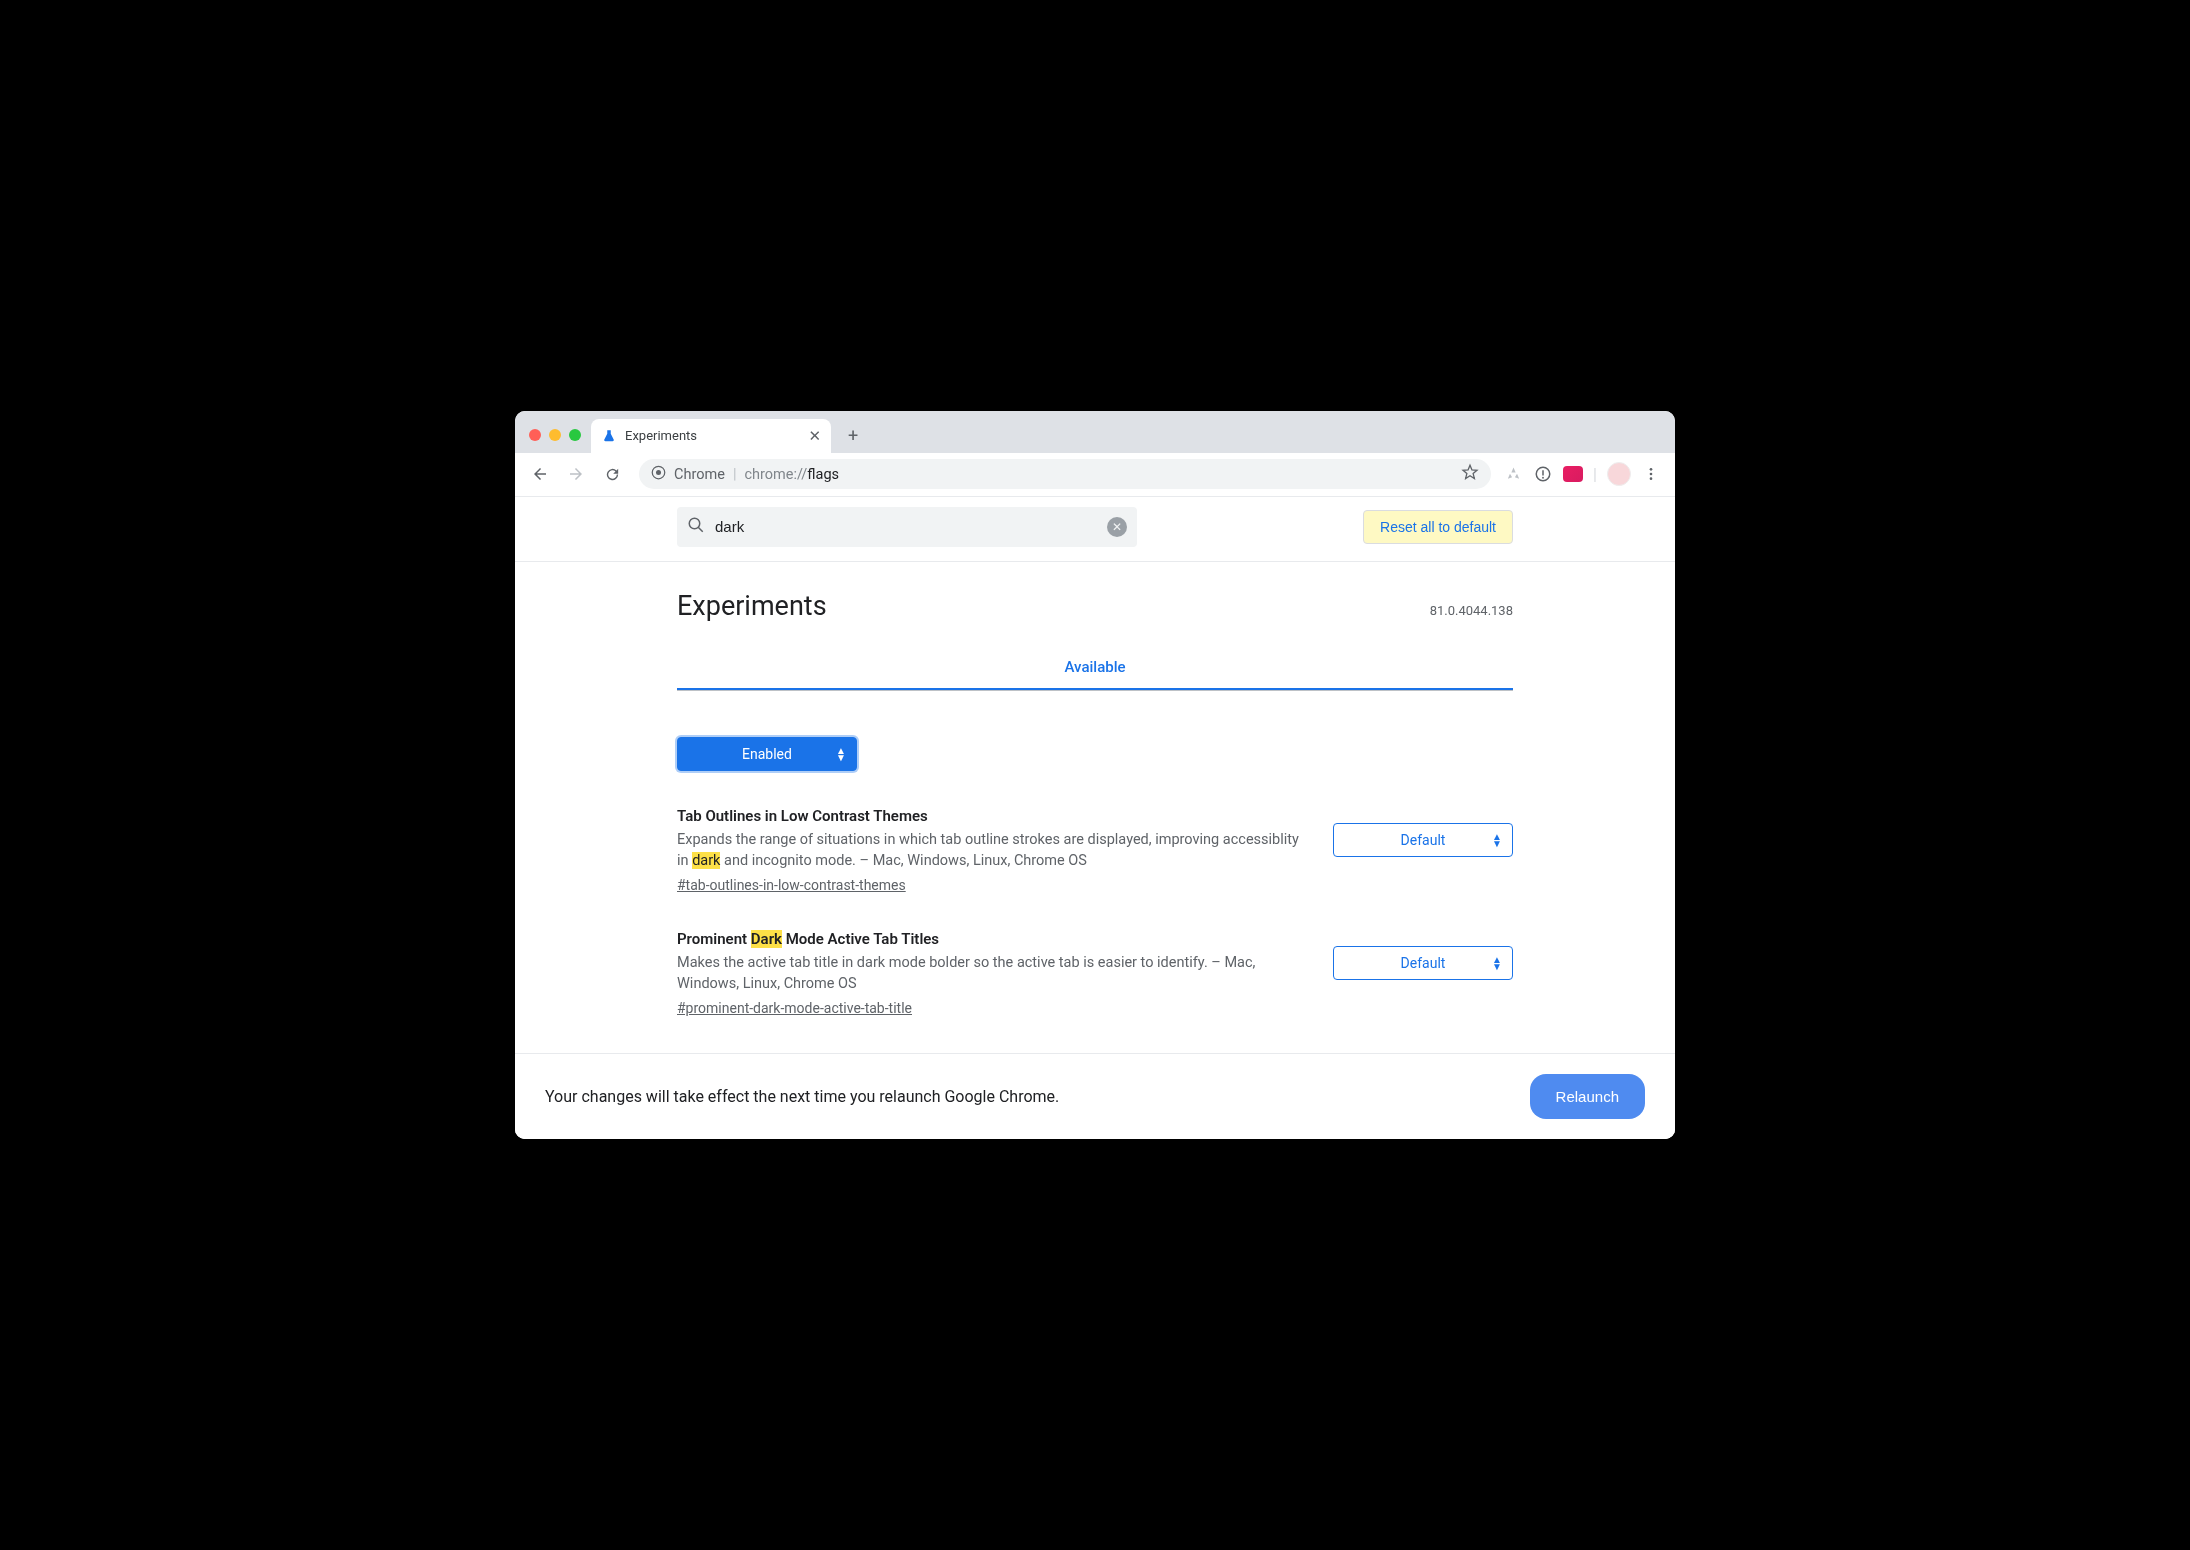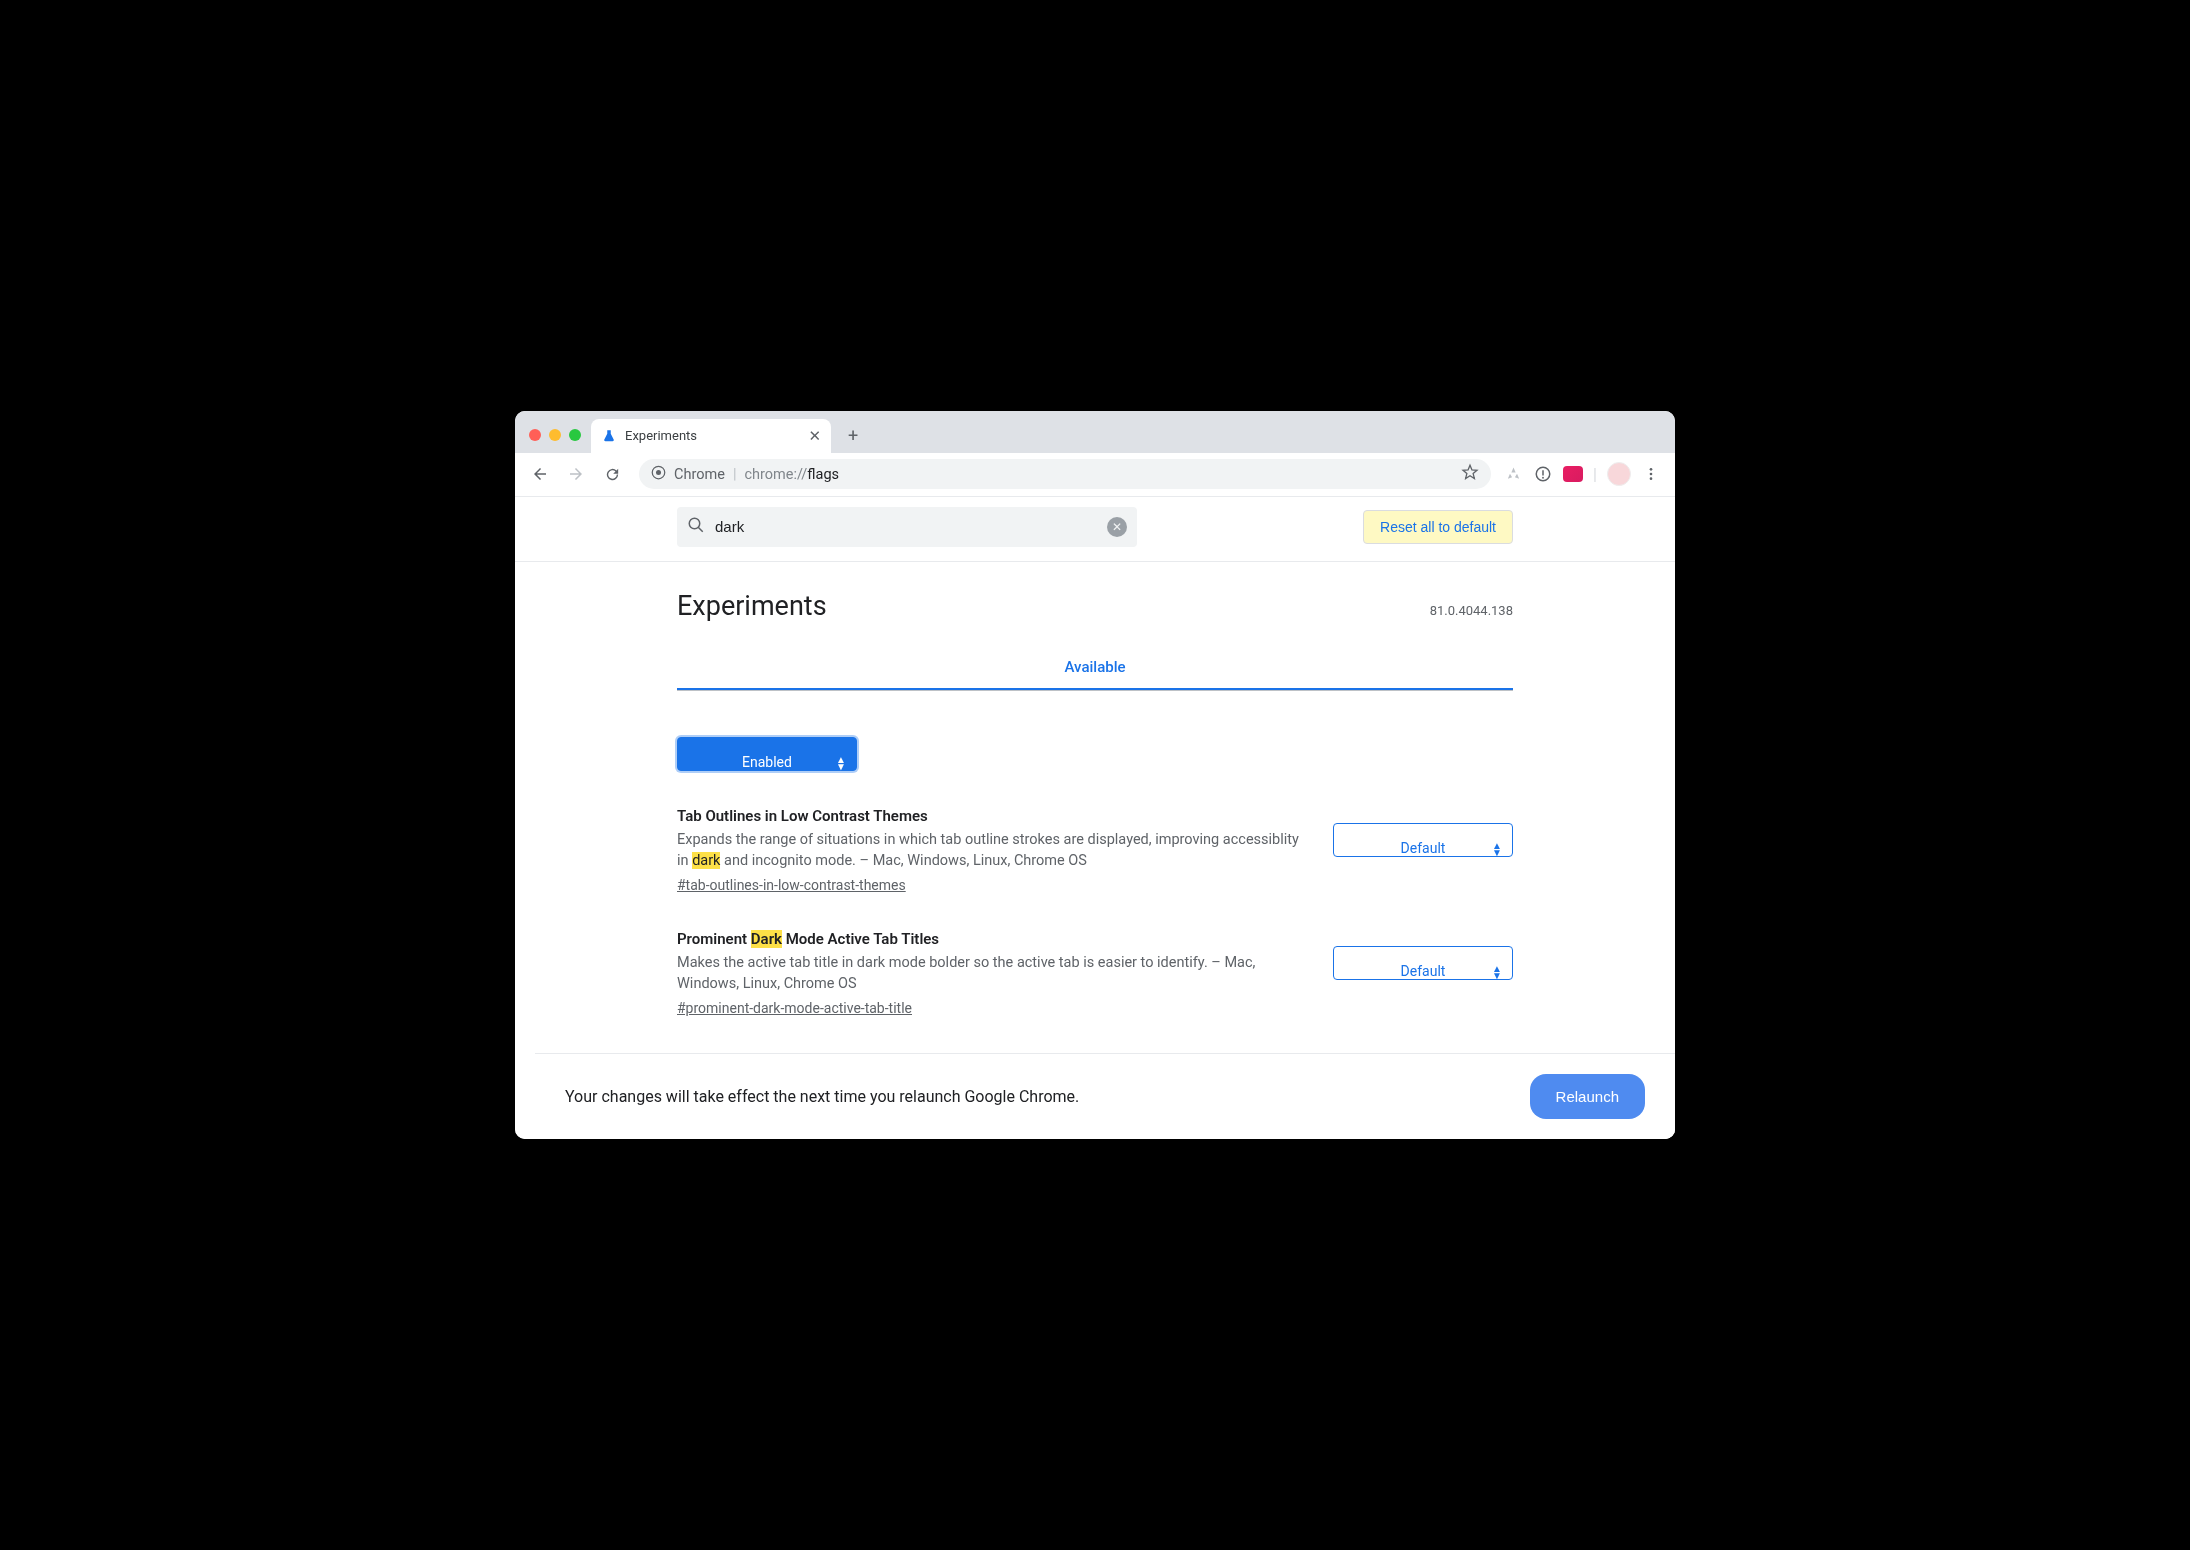--- a/index.html
+++ b/index.html
@@ -159,41 +159,40 @@
     position:absolute; left:-18px; top:6px;
     width:9px; height:9px; border-radius:50%; background:#1a73e8;
   }
   .exp-title { font-weight:600; font-size:15px; color:#202124; margin-bottom:4px; }
   .exp-desc { font-size:14.5px; color:#5f6368; line-height:1.45; margin-bottom:4px;}
   .exp-tag { font-size:14px; color:#5f6368; text-decoration:underline; }
   .highlight { background:#fde047; color:#202124; }
   .exp-control { flex: 0 0 180px; display:flex; align-items:flex-start; padding-top: 16px;}
   .select-btn {
     width:180px; height:34px; border-radius:4px;
-    display:flex; align-items:flex-end; justify-content:center;
+    display:flex; align-items:center; justify-content:center;
     font-size:14px; position:relative; font-weight:400;
   }
   .select-btn.enabled {
     background:#1a73e8; color:#fff; border:1px solid #1a73e8;
     box-shadow: 0 0 0 2px rgba(26,115,232,0.35);
   }
   .select-btn.default {
     background:#fff; color:#1a73e8; border:1px solid #1a73e8;
   }
   .select-arrows {
     position:absolute; right:10px; font-size:10px; line-height:7px;
     display:flex; flex-direction:column;
   }
   
   .relaunch-bar {
     border-top: 1px solid #e8eaed;
     padding: 20px 30px;
     display:flex; align-items:center;
     background:#fff;
-    margin-left:20px;
   }
   .relaunch-text { font-size:16px; color:#202124; }
   .relaunch-btn {
     margin-left:auto;
     background:#4f8bf0;
     color:#fff; font-size:15px; font-weight:500;
     border:none; border-radius:16px;
     padding: 14px 26px;
   }
 </style>

